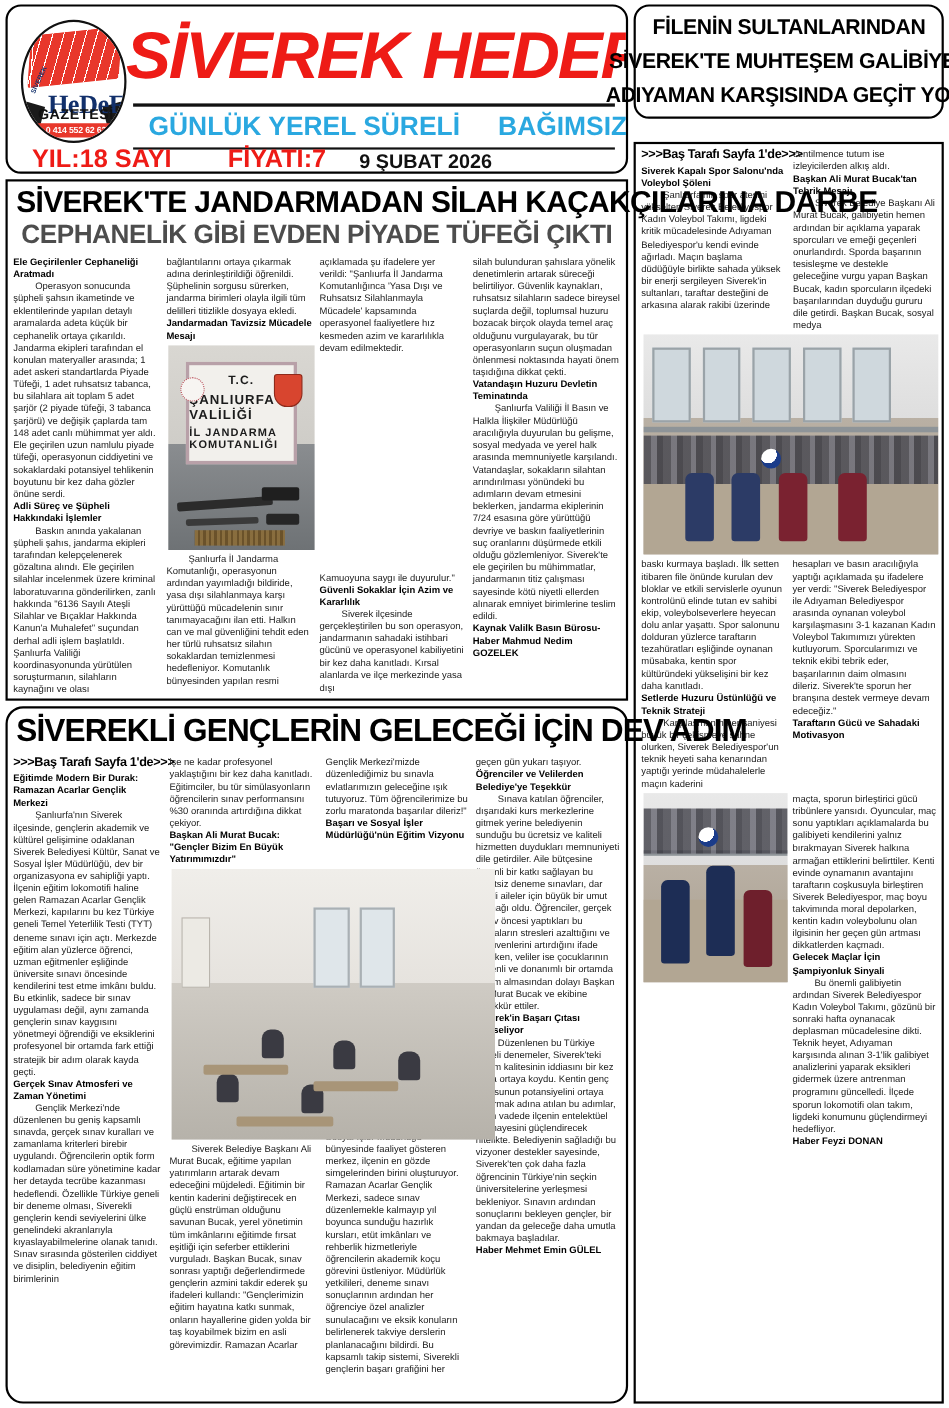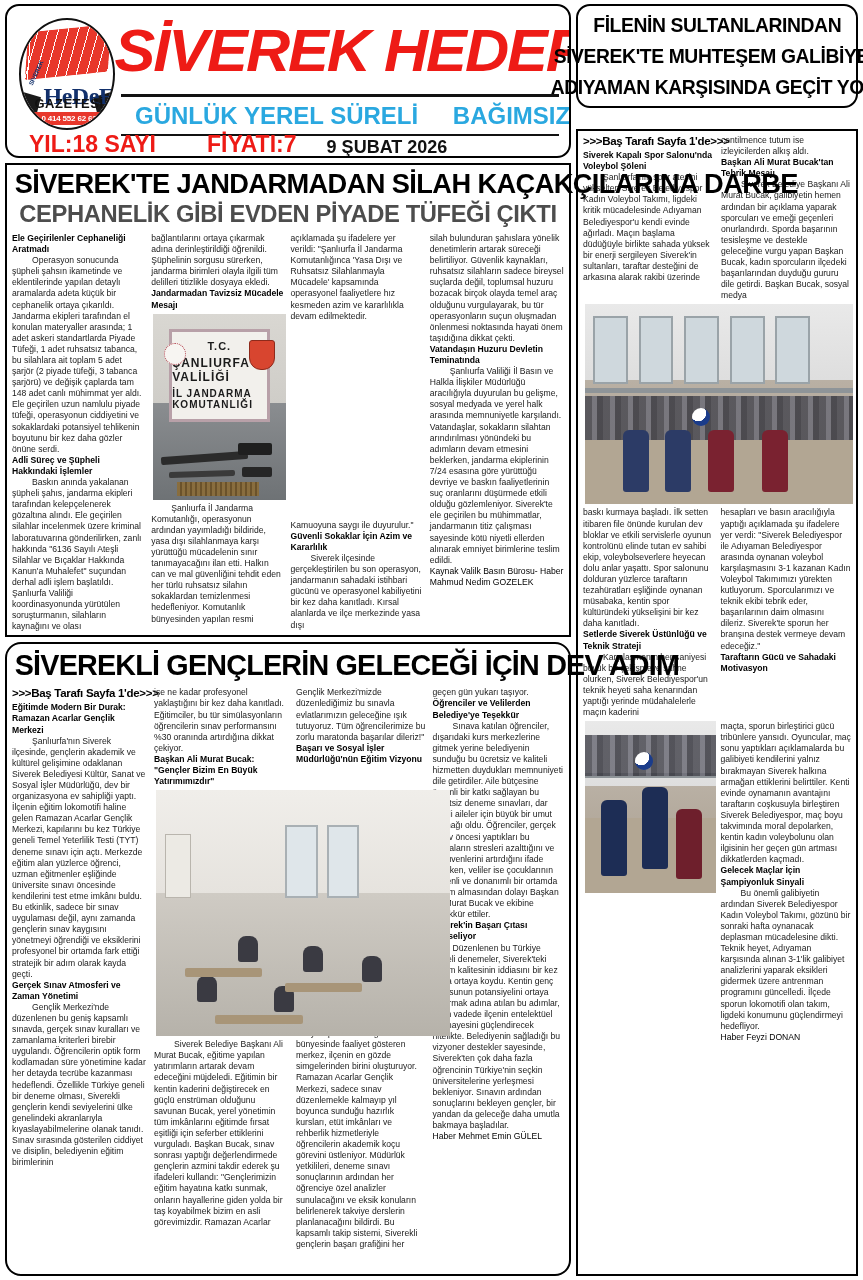--- a/index.html
+++ b/index.html
@@ -164,21 +164,21 @@
   .v-player { position:absolute; bottom:6%; width:26px; height:62px; background:#2c3b66; border-radius:6px 6px 3px 3px;}
   .v-ball { position:absolute; width:18px; height:18px; border-radius:50%;
      background:radial-gradient(circle at 35% 30%,#ffffff 0 45%,#1b3c8a 46% 100%); }
 
   .ph-class { height:246px; background:linear-gradient(#f0eeea 0%,#e6e3de 42%,#cfcbc4 42%,#b6b2aa 100%); }
   .cl-win { position:absolute; top:14%; width:11%; height:30%; background:#dfe6ea; border:2px solid #a9b0b4;}
   .cl-desk { position:absolute; height:9px; background:#a89578; border-radius:2px; }
   .cl-stu { position:absolute; width:20px; height:26px; background:#3a3a42; border-radius:8px 8px 3px 3px;}
   .cl-board { position:absolute; left:3%; top:18%; width:9%; height:26%; background:#eceae4; border:1px solid #b9b5ad;}
 
-  .sig { font-weight:normal; font-size:8.6px; line-height:11.1px; margin:0; }
+  .sig { font-weight:bold; font-size:8.6px; line-height:11.1px; margin:0; }
 </style>
 </head>
 <body>
 
 <div class="page">
 
   <div class="left-col">
 
     <div class="masthead">
       <div class="logo">
@@ -340,21 +340,21 @@
         <div class="v-player" style="left:14%"></div>
         <div class="v-player" style="left:30%"></div>
         <div class="v-player" style="left:46%;background:#7a2230"></div>
         <div class="v-player" style="left:66%;background:#7a2230"></div>
         <div class="v-ball" style="left:40%;top:52%"></div>
       </div>
 
       <div style="display:flex;gap:7px;margin-top:3px">
         <div style="width:131px">
           <p class="t">baskı kurmaya başladı. İlk setten itibaren file önünde kurulan dev bloklar ve etkili servislerle oyunun kontrolünü elinde tutan ev sahibi ekip, voleybolseverlere heyecan dolu anlar yaşattı. Spor salonunu dolduran yüzlerce taraftarın tezahüratları eşliğinde oynanan müsabaka, kentin spor kültüründeki yükselişini bir kez daha kanıtladı.</p>
-          <p class="bold">Setlerde Siverek Üstünlüğü ve Teknik Strateji</p>
+          <p class="bold">Setlerde Huzuru Üstünlüğü ve Teknik Strateji</p>
           <p class="t ind">Karşılaşmanın her saniyesi büyük bir çekişmeye sahne olurken, Siverek Belediyespor'un teknik heyeti saha kenarından yaptığı yerinde müdahalelerle maçın kaderini</p>
         </div>
         <div style="width:131px">
           <p class="t">hesapları ve basın aracılığıyla yaptığı açıklamada şu ifadelere yer verdi: "Siverek Belediyespor ile Adıyaman Belediyespor arasında oynanan voleybol karşılaşmasını 3-1 kazanan Kadın Voleybol Takımımızı yürekten kutluyorum. Sporcularımızı ve teknik ekibi tebrik eder, başarılarının daim olmasını dileriz. Siverek'te sporun her branşına destek vermeye devam edeceğiz."</p>
           <p class="bold">Taraftarın Gücü ve Sahadaki Motivasyon</p>
         </div>
       </div>
 
       <div style="display:flex;gap:7px;margin-top:3px">
         <div style="width:131px">

